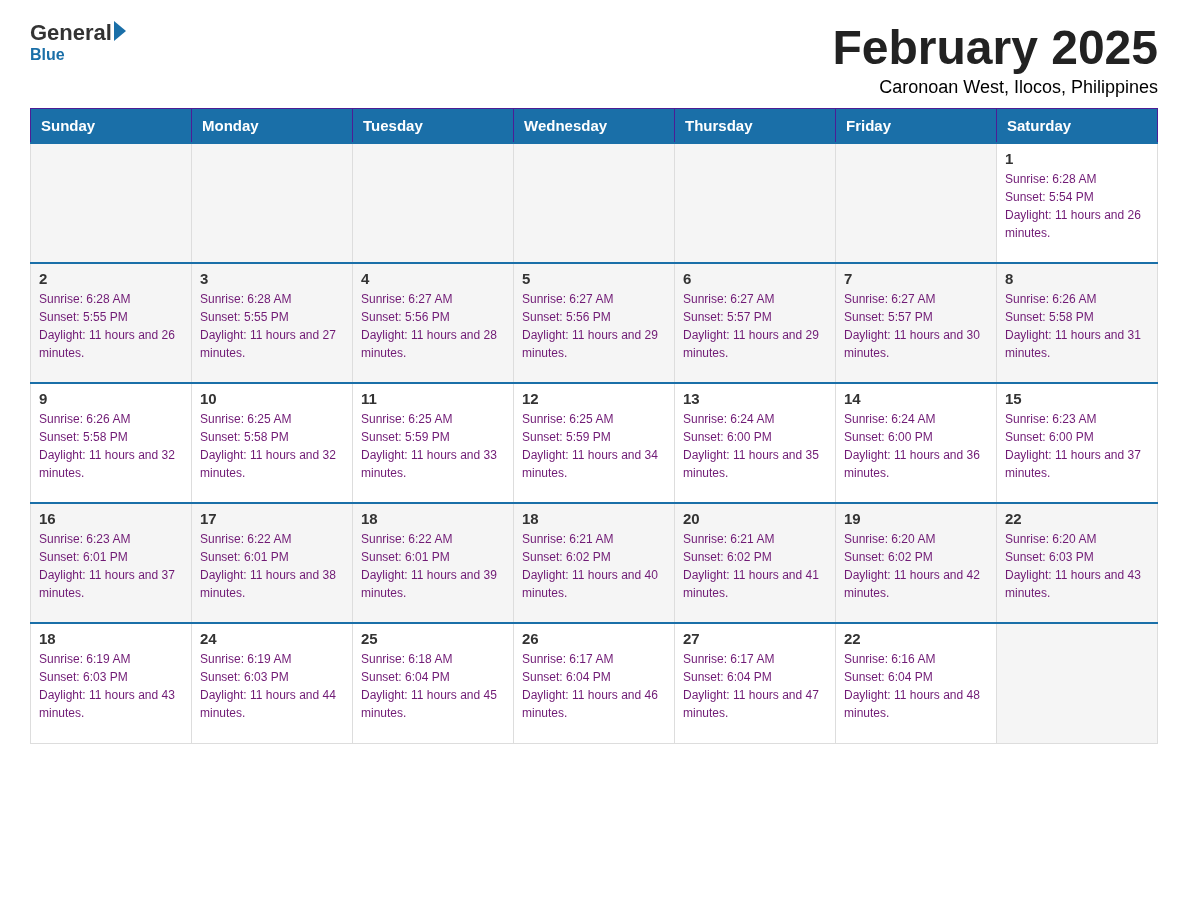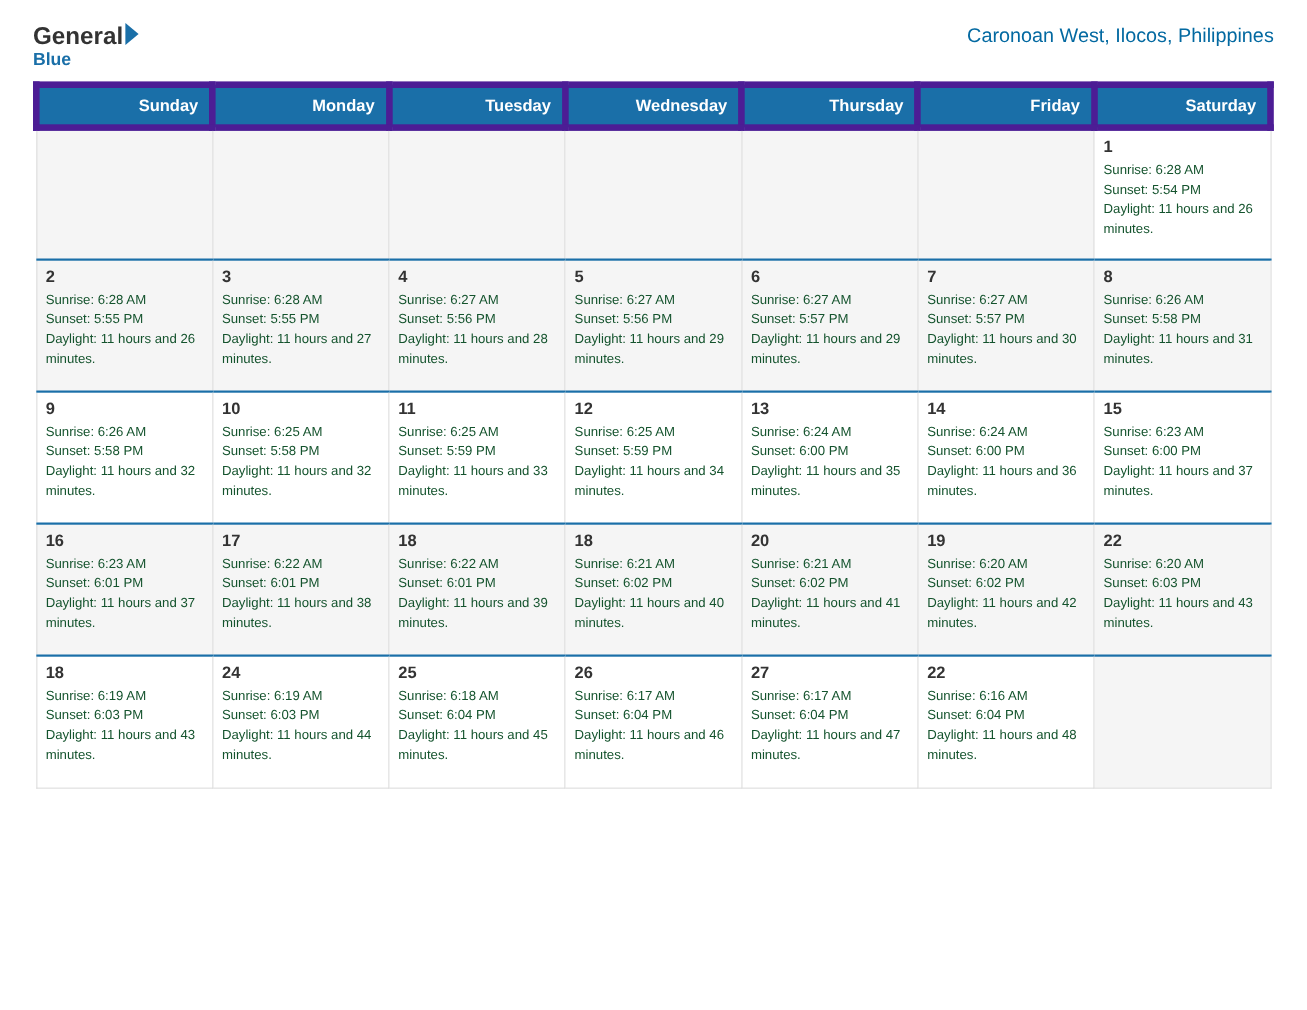--- a/index.html
+++ b/index.html
@@ -47,56 +47,56 @@
     .title-block {
       text-align: right;
     }
     .title-block h1 {
       font-size: 48px;
       font-weight: bold;
       color: #222;
     }
     .title-block .subtitle {
       font-size: 18px;
-      color: #0369a1;
+      color: #000000;
       margin-top: 2px;
     }
     table {
       width: 100%;
       border-collapse: collapse;
       margin-top: 10px;
     }
     thead tr th {
       background-color: #1a6fa8;
       color: #fff;
       font-size: 15px;
       font-weight: bold;
       padding: 8px 10px;
-      text-align: right;
-      border: 6px solid #4c1d95;
+      text-align: left;
+      border: 1px solid #4c1d95;
     }
     tbody tr td {
       vertical-align: top;
       padding: 6px 8px;
       border: 1px solid #ccc;
       font-size: 12.5px;
       color: #333;
       width: 14.28%;
       min-height: 100px;
       height: 120px;
     }
     tbody tr td .day-number {
       font-size: 15px;
       font-weight: bold;
       display: block;
       margin-bottom: 3px;
     }
     tbody tr td .day-info {
       font-size: 12px;
-      color: #14532d;
+      color: #701a75;
       line-height: 1.5;
     }
     tbody tr:nth-child(odd) td {
       background-color: #fff;
     }
     tbody tr:nth-child(even) td {
       background-color: #f5f5f5;
     }
     
     tbody tr td {
@@ -111,20 +111,21 @@
 
 <div class="header">
   <div class="logo-block">
     <div class="logo-top-row">
       <span class="logo-text-general">General</span>
       <div class="logo-arrow"></div>
     </div>
     <span class="logo-text-blue">Blue</span>
   </div>
   <div class="title-block">
+    <h1>February 2025</h1>
     <div class="subtitle">Caronoan West, Ilocos, Philippines</div>
   </div>
 </div>
 
 <table>
   <thead>
     <tr>
     <th>Sunday</th>
         <th>Monday</th>
         <th>Tuesday</th>

